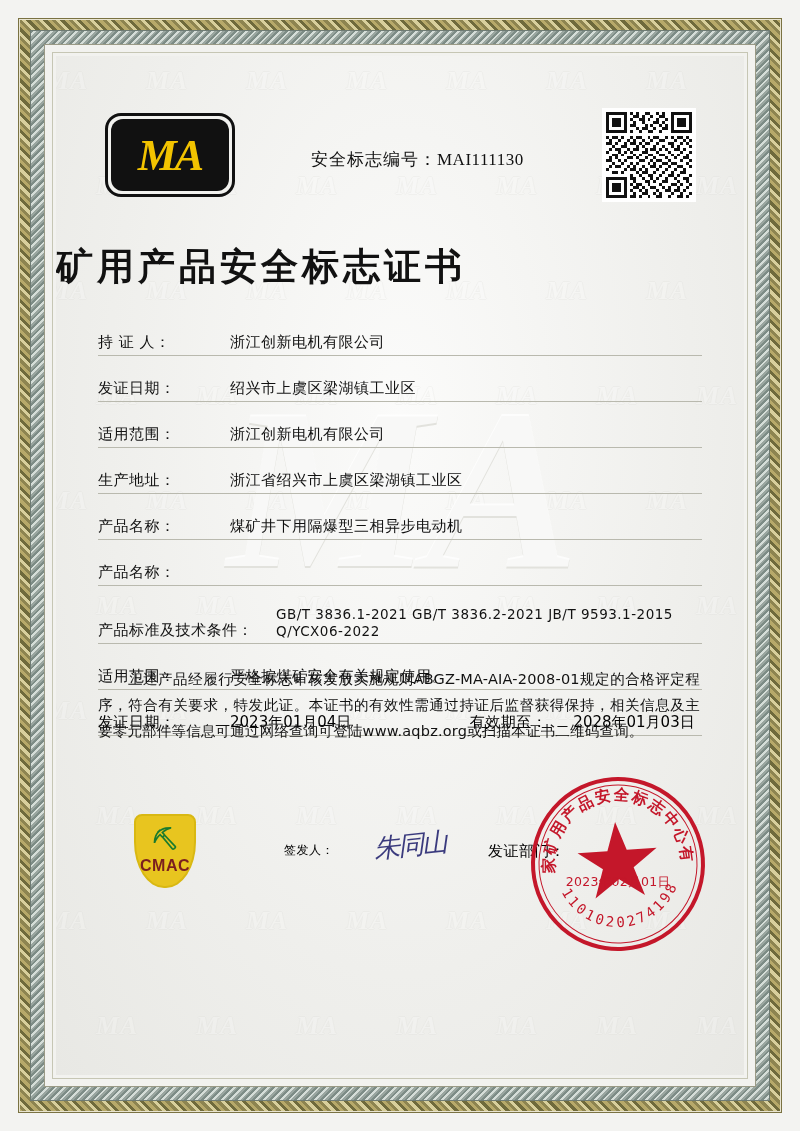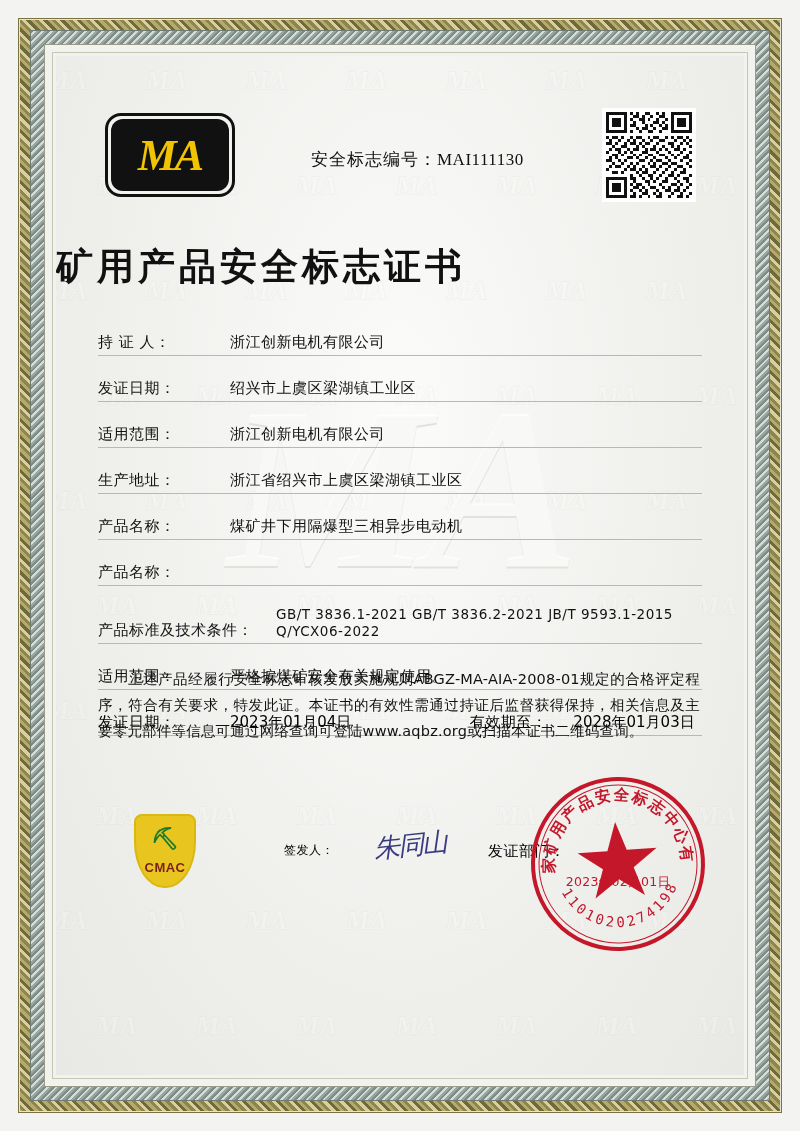--- a/index.html
+++ b/index.html
@@ -164,21 +164,21 @@
     background:#e8c51f;
     border-radius:8px 8px 30px 30px/8px 8px 46px 46px;
     border:2px solid #d9b812;
   }
   .shield .mark{
     position:absolute;left:0;right:0;top:12px;text-align:center;
     color:#1a7a2e;font-size:22px;font-weight:bold;font-family:"DejaVu Sans", sans-serif;
   }
   .shield .cm{
     position:absolute;left:0;right:0;bottom:13px;text-align:center;
-    color:#7a1f1f;font-size:13px;font-weight:bold;font-family:"Liberation Sans", sans-serif;
+    color:#7a1f1f;font-size:16px;font-weight:bold;font-family:"Liberation Sans", sans-serif;
     letter-spacing:0.5px;
   }
 
   .sign-row{
     position:absolute;left:0;right:0;top:786px;height:30px;
   }
   .sign-lbl{
     position:absolute;left:228px;top:0;font-size:12px;font-family:"DejaVu Sans", sans-serif;letter-spacing:0.5px;
   }
   .sign-name{

